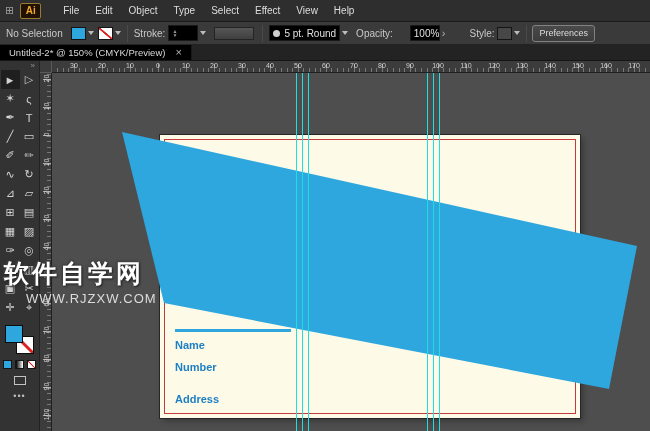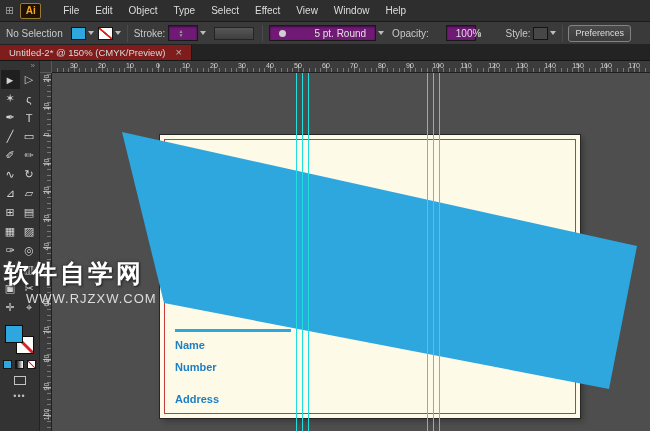--- a/index.html
+++ b/index.html
@@ -14,31 +14,31 @@
   .menu-item{color:#dedede;font-size:10px;line-height:22px;padding:0 8px;cursor:default;}
 
   
   .controlbar{position:absolute;left:0;top:22px;width:100%;height:23px;background:#3a3a3a;border-bottom:1px solid #232323;display:flex;align-items:center;font-size:10px;color:#c9c9c9;z-index:10;}
   .cb-label{white-space:nowrap;}
   .swatch{width:15px;height:13px;border:1px solid #141414;flex:none;}
   .stroke-swatch{background:linear-gradient(to top right,#fff 43%,#d22 46%,#d22 54%,#fff 57%);}
   .style-swatch{width:15px;height:13px;border:1px solid #141414;background:#474747;flex:none;}
   .caret{width:0;height:0;border-left:3px solid transparent;border-right:3px solid transparent;border-top:4px solid #bdbdbd;margin-left:2px;flex:none;}
   .sep{width:1px;height:17px;background:#262626;border-right:1px solid #4a4a4a;flex:none;}
-  .combo{height:16px;background:#701a75;border:1px solid #191919;box-shadow:inset 0 1px 2px rgba(0,0,0,.5);display:flex;align-items:center;padding:0 9px;color:#e0e0e0;white-space:nowrap;flex:none;gap:24px;}
+  .combo{height:16px;background:#000000;border:1px solid #191919;box-shadow:inset 0 1px 2px rgba(0,0,0,.5);display:flex;align-items:center;padding:0 3px;color:#e0e0e0;white-space:nowrap;flex:none;}
   .spinners{display:flex;flex-direction:column;justify-content:center;margin-right:3px;}
   .spinners span{font-size:5px;line-height:4px;color:#999;}
   .profile-box{width:40px;height:13px;background:linear-gradient(#565656,#3f3f3f);border:1px solid #242424;flex:none;}
   .brush-dot{width:7px;height:7px;border-radius:50%;background:#cfcfcf;margin-right:4px;flex:none;}
   .btn{height:17px;padding:0 6px;border:1px solid #828282;border-radius:3px;background:linear-gradient(#4a4a4a,#3c3c3c);color:#dcdcdc;font-size:9px;display:flex;align-items:center;white-space:nowrap;font-family:inherit;flex:none;}
   .popout{font-size:11px;color:#b5b5b5;margin-left:2px;line-height:1;}
 
   
   .tabbar{position:absolute;left:0;top:45px;width:100%;height:16px;background:#232323;border-bottom:1px solid #151515;display:flex;z-index:10;}
-  .tab{display:flex;align-items:center;gap:10px;padding:0 9px;background:#7f1d1d;border-right:1px solid #191919;color:#d8d8d8;font-size:9.5px;}
+  .tab{display:flex;align-items:center;gap:10px;padding:0 9px;background:#000000;border-right:1px solid #191919;color:#d8d8d8;font-size:9.5px;}
   .tab-close{color:#b5b5b5;font-size:11px;line-height:1;}
 
   
   .toolbar{position:absolute;left:0;top:61px;bottom:0;width:40px;background:#333;border-right:1px solid #232323;z-index:6;display:flex;flex-direction:column;}
   .toolbar-top{height:9px;color:#8f8f8f;font-size:8px;text-align:right;padding-right:4px;line-height:9px;}
   .tools-grid{display:grid;grid-template-columns:19px 19px;justify-content:center;}
   .tool-cell{height:19px;display:flex;align-items:center;justify-content:center;color:#d2d2d2;font-size:11px;cursor:default;}
   .tool-cell.active{background:#1f1f1f;}
   .fs-widget{position:relative;width:29px;height:29px;margin:8px auto 4px;flex:none;}
   .fs-fill{position:absolute;left:0;top:0;width:18px;height:18px;border:1px solid #0e0e0e;z-index:2;}
@@ -83,21 +83,20 @@
   <span class="grid-icon">⊞</span>
   <span class="logo">Ai</span>
   <div class="menu-items">
       <span class="menu-item">File</span>
       <span class="menu-item">Edit</span>
       <span class="menu-item">Object</span>
       <span class="menu-item">Type</span>
       <span class="menu-item">Select</span>
       <span class="menu-item">Effect</span>
       <span class="menu-item">View</span>
-      <span class="menu-item">Window</span>
       <span class="menu-item">Help</span>
     </div>
 </div>
 
 <div class="controlbar">
   <span class="cb-label" style="margin-left:6px">No Selection</span>
   <span class="swatch" style="margin-left: 8px; background: rgb(46, 166, 222);"></span>
   <span class="caret"></span>
   <span class="swatch stroke-swatch" style="margin-left:4px"></span>
   <span class="caret"></span>

